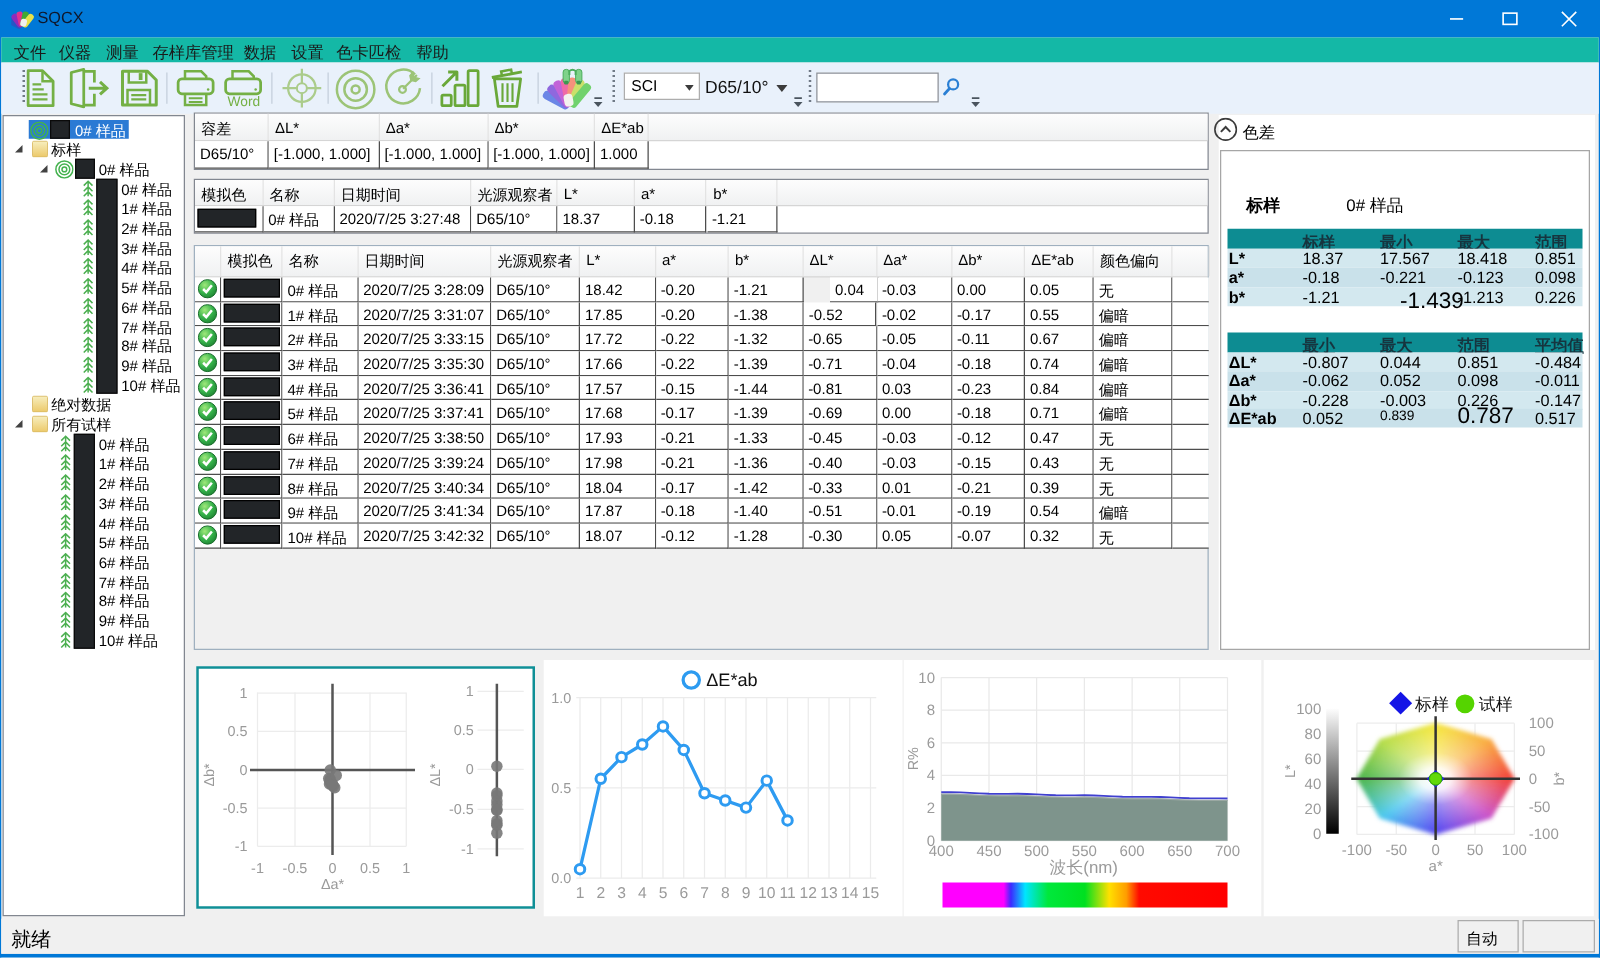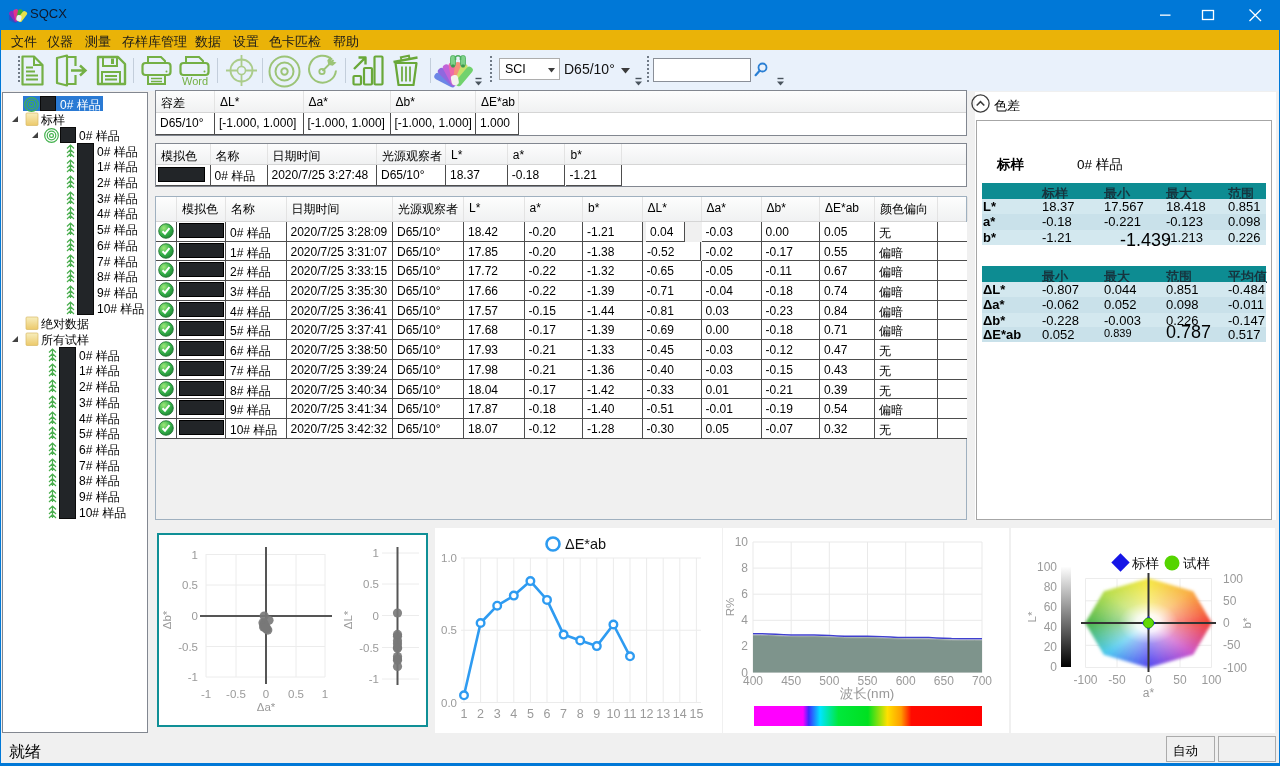--- a/index.html
+++ b/index.html
@@ -6,21 +6,21 @@
 html,body { width:1280px; height:766px; overflow:hidden; }
 body { font-family:"Liberation Sans",sans-serif; font-size:12px; color:#000; }
 #win { position:absolute; left:0; top:0; width:1280px; height:766px; background:#f0f0f0;
   border-left:1px solid #0078d7; border-right:1px solid #0078d7; border-bottom:3px solid #0078d7; }
 .abs { position:absolute; }
 
 #titlebar { position:absolute; left:-1px; top:0; width:1280px; height:30px; background:#0078d7; color:#fff; }
 #title-text { position:absolute; left:30px; top:6px; font-size:13px; color:#0f172a; }
 .winbtn { position:absolute; top:0; width:46px; height:30px; }
 
-#menubar { position:absolute; left:0; top:30px; width:1278px; height:20px; background:#eab308; }
+#menubar { position:absolute; left:0; top:30px; width:1278px; height:20px; background:#14b8a6; }
 #menubar span { position:absolute; top:3px; font-size:13px; color:#1a1a1a; }
 
 #toolbar { position:absolute; left:0; top:50px; width:1278px; height:41px; background:#e9f1fb; }
 .grip { position:absolute; top:6px; width:3px; height:28px;
   background-image:linear-gradient(#707a86 50%,transparent 50%); background-size:2px 4px; width:2px; }
 .tsep { position:absolute; top:8px; width:1px; height:25px; background:#c3cedb; }
 .ticon { position:absolute; top:4px; }
 .combo { position:absolute; top:8px; height:22px; background:#fff; border:1px solid #adadad; font-size:13px; }
 
 #tree { position:absolute; left:1px; top:92px; width:146px; height:641px; background:#fff; border:1px solid #828790; }
@@ -471,21 +471,21 @@
         </div>
         <div class="dc" style="left:21px;width:49px">
           <div style="position:absolute;left:2px;top:1px;width:45px;height:15px;background:#222528;border:1px solid #000"></div>
         </div>
         <div class="dc" style="left:70px;width:60.5px">0# 样品</div>
         <div class="dc" style="left:130.5px;width:106.5px">2020/7/25 3:28:09</div>
         <div class="dc" style="left:237px;width:71px">D65/10°</div>
         <div class="dc" style="left:308px;width:60.5px">18.42</div>
         <div class="dc" style="left:368.5px;width:58.5px">-0.20</div>
         <div class="dc" style="left:427px;width:59.5px">-1.21</div>
-        <div class="dc" style="left:490px;width:39px">0.04</div>
+        <div class="dc" style="left:508px;width:39px">0.04</div>
         <div class="dc" style="left:545.5px;width:60px">-0.03</div>
         <div class="dc" style="left:605.5px;width:58.5px">0.00</div>
         <div class="dc" style="left:664px;width:55px">0.05</div>
         <div class="dc" style="left:719px;width:63px">无</div>
         <div class="dc" style="left:782px;width:29px;border-right:none"></div>
       </div>
       <div class="cellrow" style="position:relative;height:19.7px">
         <div class="dc" style="left:0;width:21px">
           <svg width="16" height="16" viewBox="0 0 16 16" style="position:absolute;left:2px;top:1px">
 <circle cx="8" cy="8" r="7.3" fill="url(#gg)" stroke="#1a6e2c" stroke-width="0.8"></circle>

